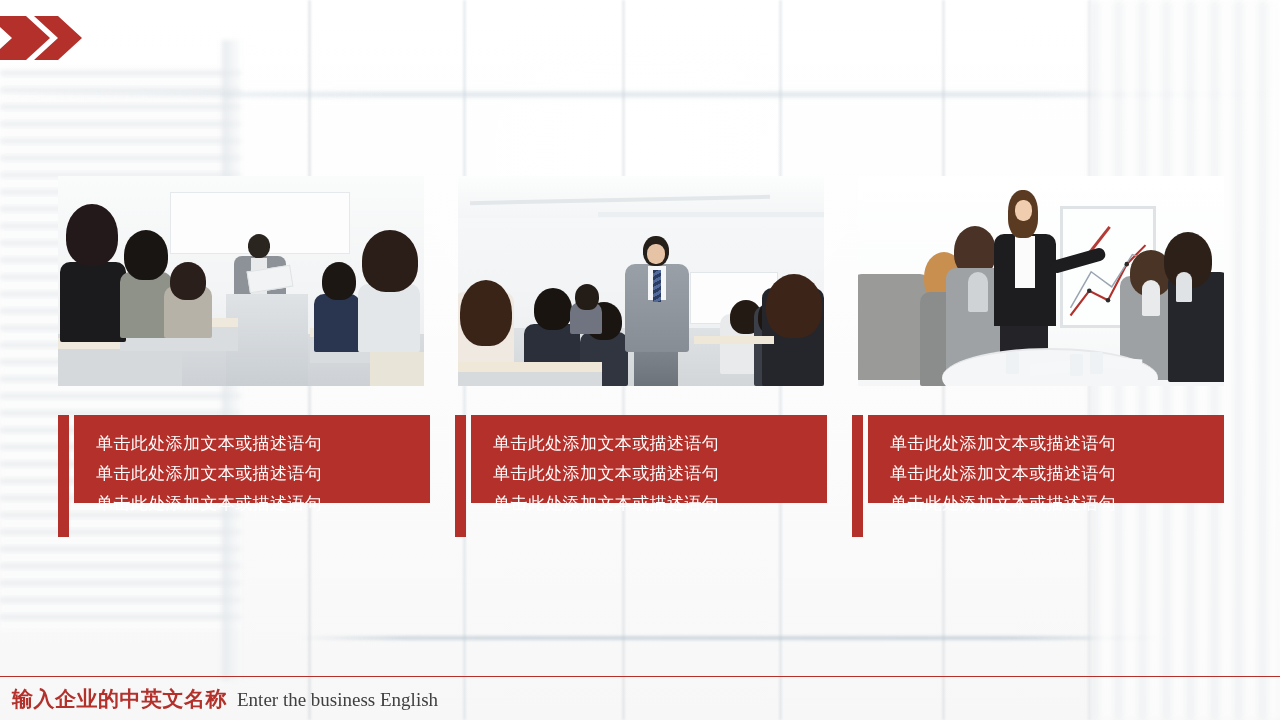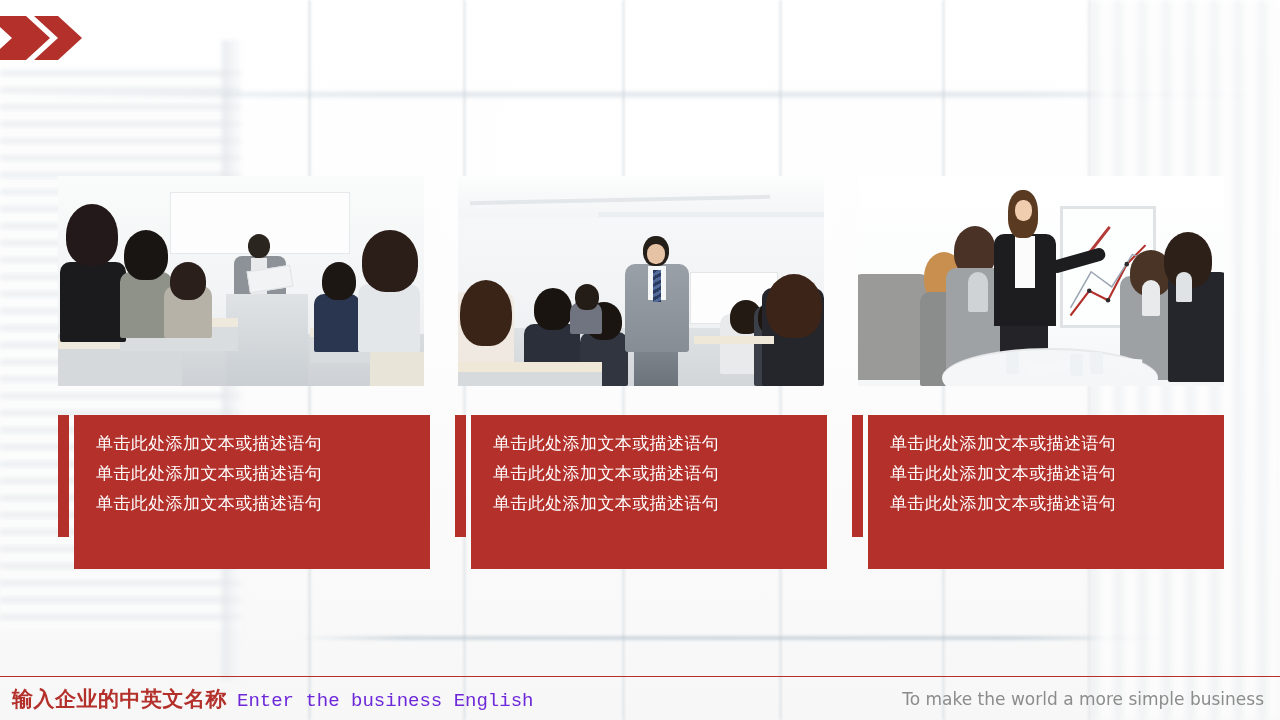--- a/index.html
+++ b/index.html
@@ -138,48 +138,48 @@
   
   .caption-row {
     position:absolute; left:58px; top:415px;
     width:1166px; height:122px;
     display:flex; justify-content:space-between;
   }
   .caption-block { display:flex; width:372px; height:122px; }
   .cap-bar { width:11px; height:122px; background:#b3302b; flex:0 0 11px; }
   .cap-gap { width:5px; flex:0 0 5px; }
   .cap-body {
-    flex:1 1 auto; height:154px;
+    flex:1 1 auto; height:88px;
     background:#b3302b;
     padding:14px 0 0 22px;
   }
   .cap-line {
     color:#ffffff;
     font-size:17px;
     line-height:30px;
     letter-spacing:.4px;
     white-space:nowrap;
   }
 
   
   .footer-rule {
     position:absolute; left:0; right:0; top:676px; height:1px;
     background:#b3302b;
   }
   .footer {
-    position:absolute; left:0; right:0; top:677px; height:43px;
+    position:absolute; left:0; right:14px; top:677px; height:43px;
     display:flex; align-items:center;
   }
   .footer-left { display:flex; align-items:baseline; padding-left:12px; }
   .footer-cn {
     color:#b3302b; font-weight:bold; font-size:21px; letter-spacing:.5px; white-space:nowrap;
   }
   .footer-en {
-    color:#6d28d9; font-size:19px; margin-left:10px;
-    font-family:Liberation Mono, monospace; white-space:nowrap;
+    color:#404040; font-size:19px; margin-left:10px;
+    font-family:Liberation Serif, serif; white-space:nowrap;
   }
   .footer-right {
     margin-left:auto; padding-right:16px;
     color:#8c8c8c; font-size:17px;
     font-family:"DejaVu Sans","Liberation Sans",sans-serif; white-space:nowrap;
   }
 </style>
 </head>
 <body>
 
@@ -343,16 +343,15 @@
       </div>
     </div>
   </div>
 
   <div class="footer-rule"></div>
   <div class="footer">
     <div class="footer-left">
       <span class="footer-cn">输入企业的中英文名称</span>
       <span class="footer-en">Enter the business English</span>
     </div>
-    <div class="footer-right">To make the world a more simple business</div>
   </div>
 
 </div>
 
 </body></html>

